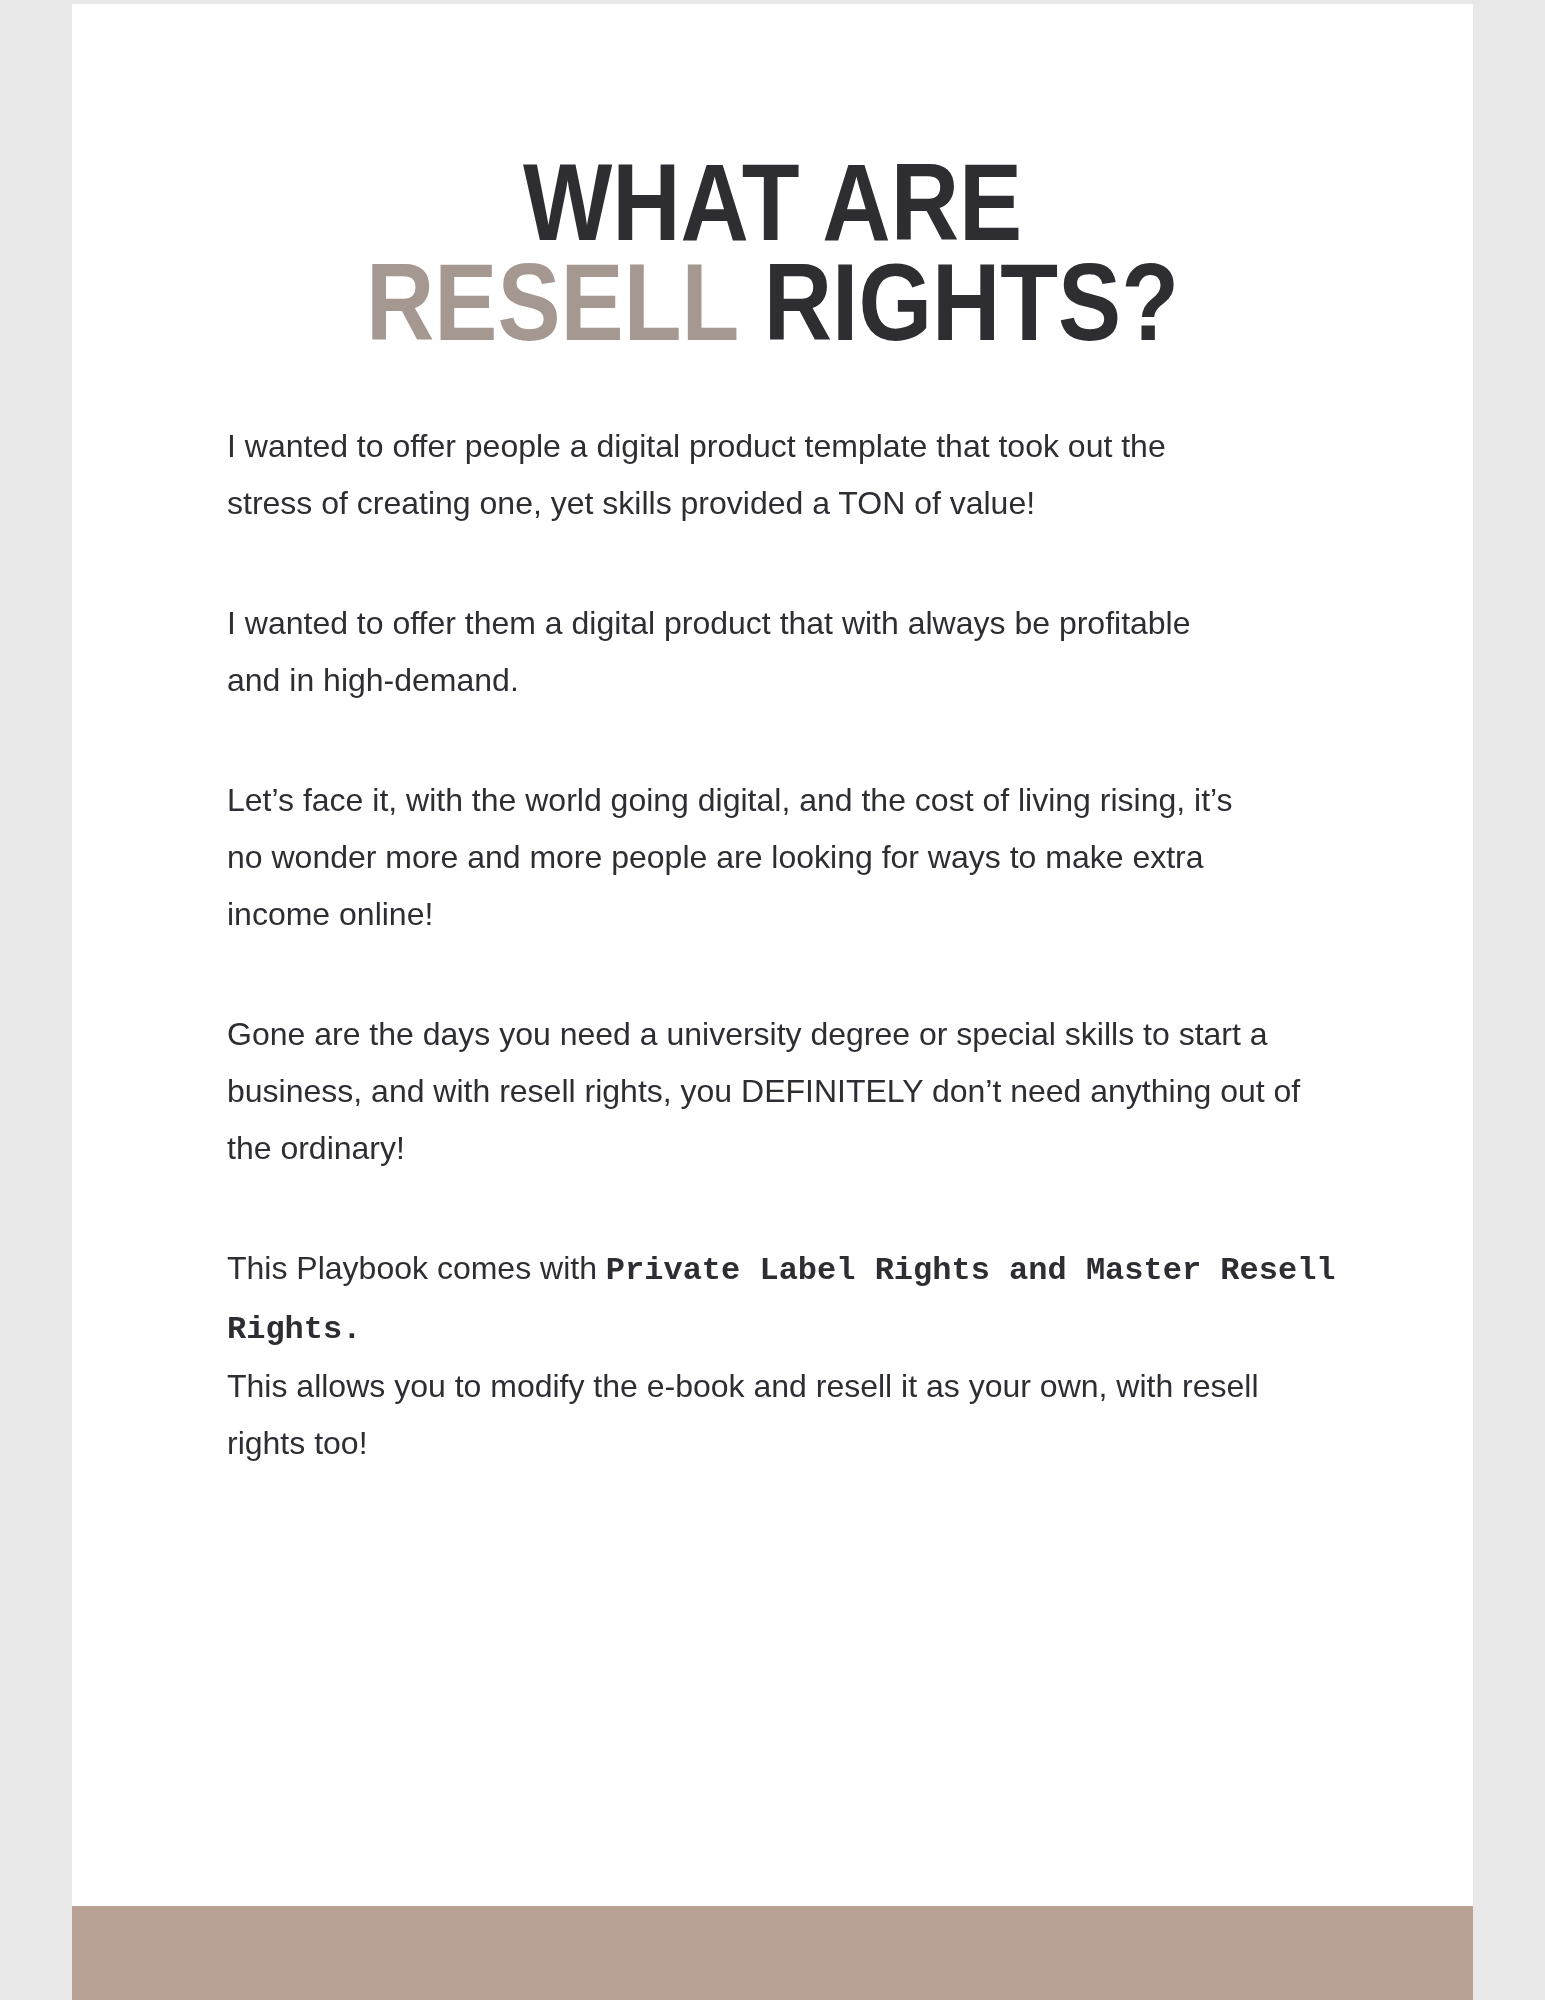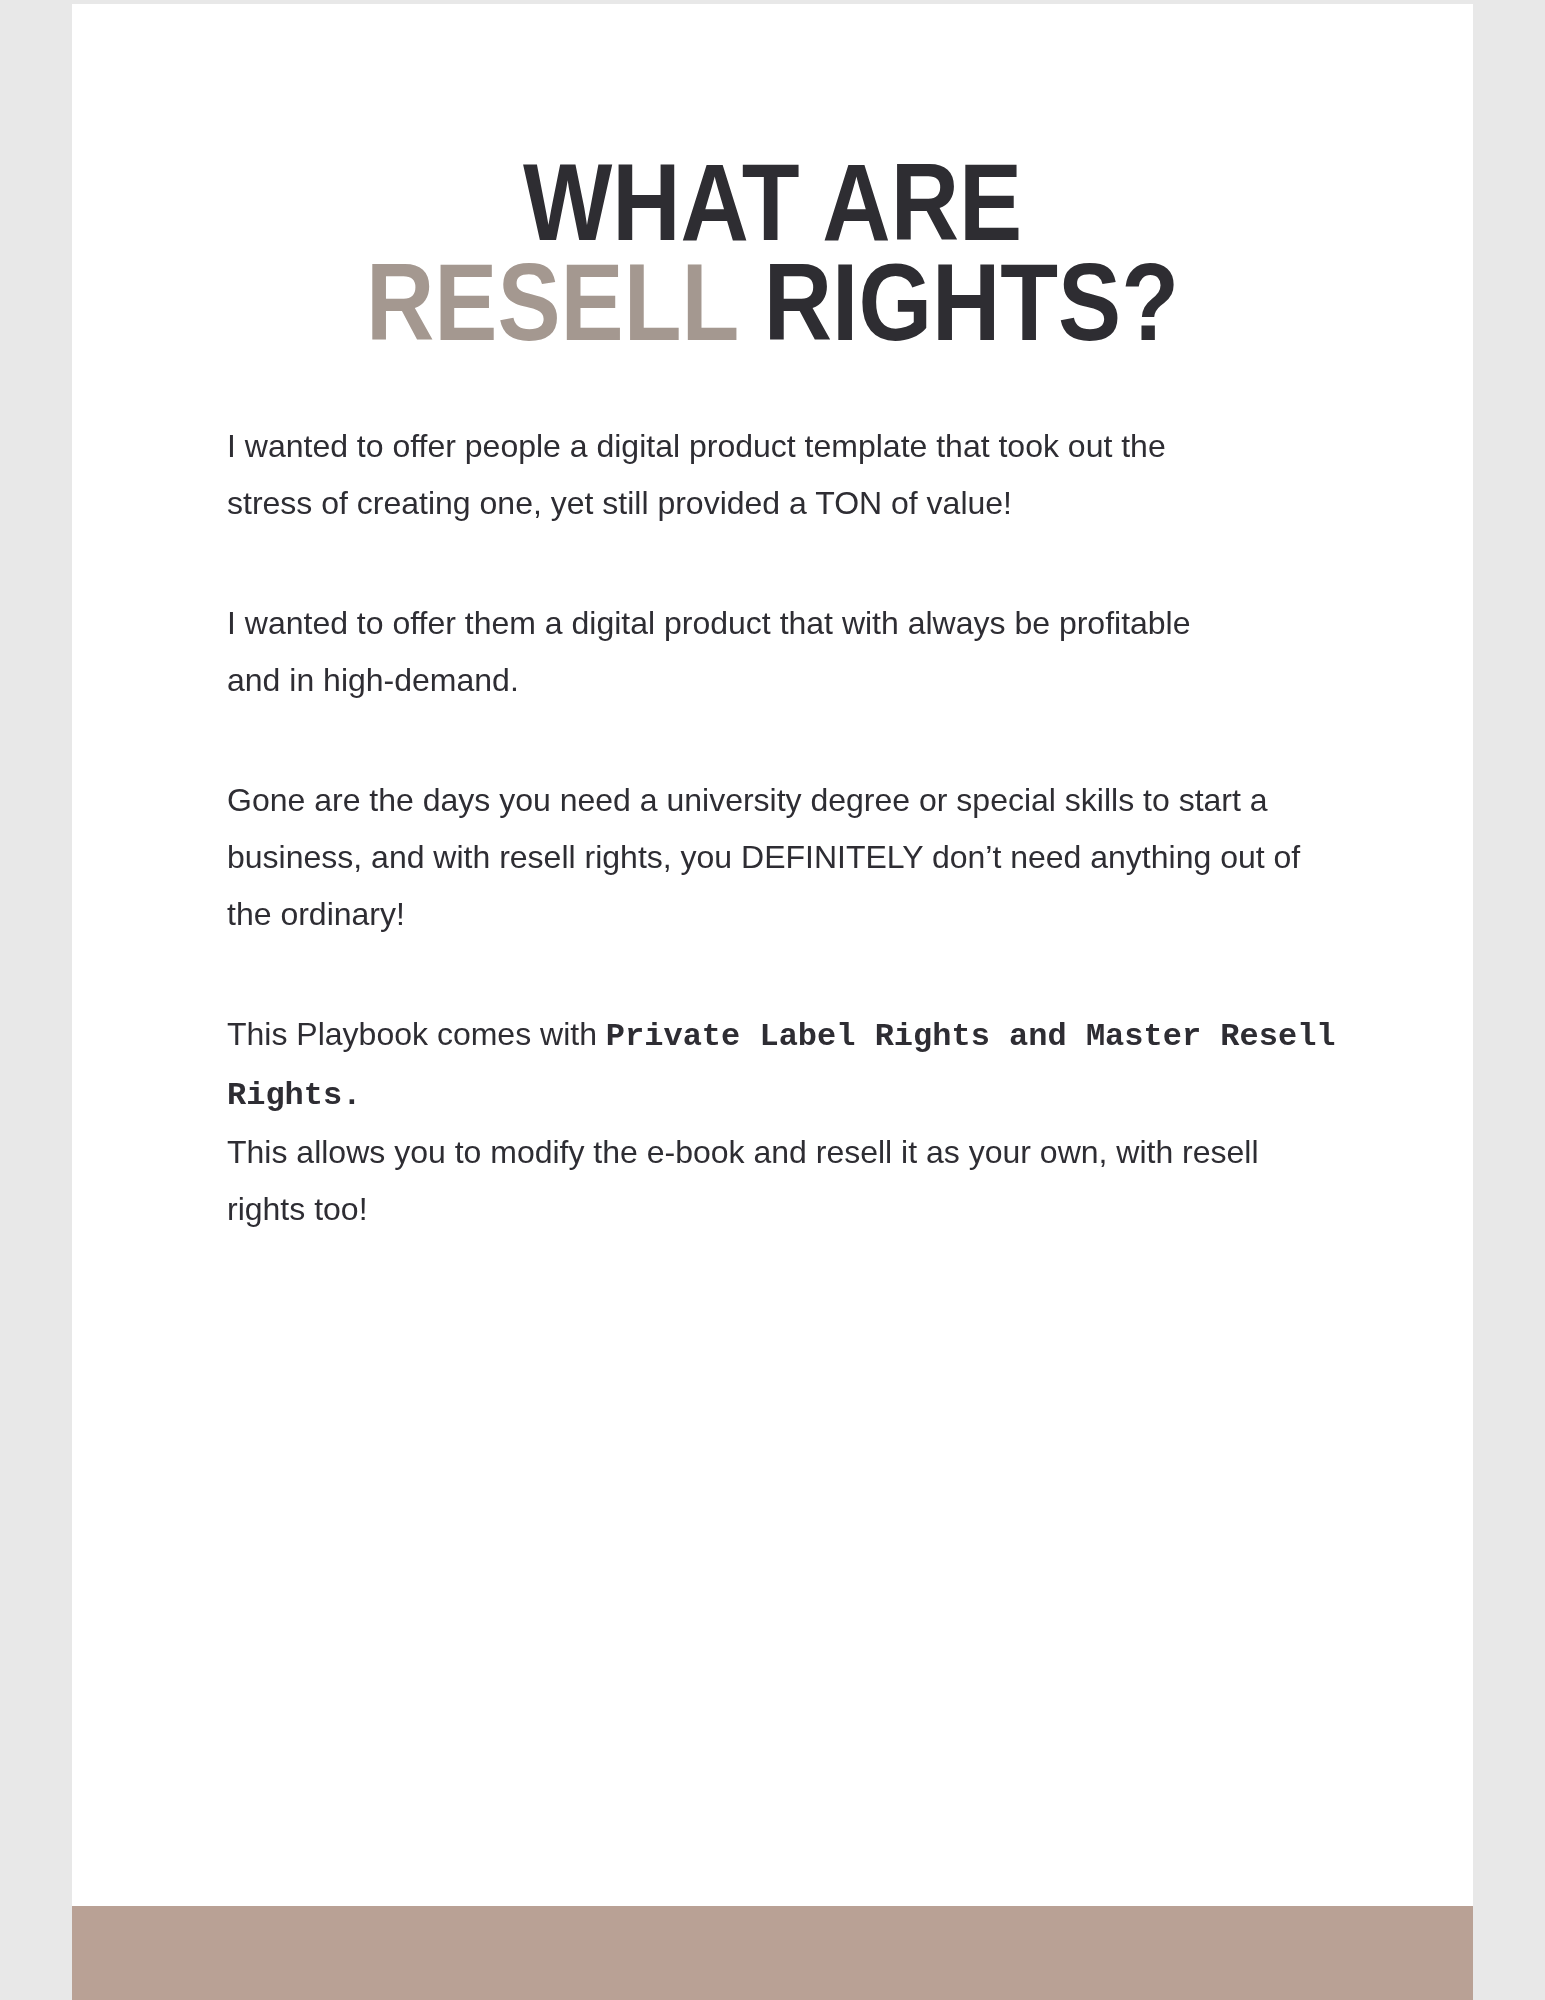--- a/index.html
+++ b/index.html
@@ -61,23 +61,26 @@
     <div class="title-line">
       <span class="dark">WHAT ARE</span>
     </div>
     <div class="title-line">
       <span class="accent">RESELL</span><span class="dark"> RIGHTS?</span>
     </div>
   </header>
 
   <main class="content">
       <p class="para"><span>I wanted to offer people a digital product template that took out the
-stress of creating one, yet still provided a TON of value!</span></p>
+stress of creating one, yet skills provided a TON of value!</span></p>
       <p class="para"><span>I wanted to offer them a digital product that with always be profitable
 and in high-demand.</span></p>
+      <p class="para"><span>Let’s face it, with the world going digital, and the cost of living rising, it’s
+no wonder more and more people are looking for ways to make extra
+income online!</span></p>
       <p class="para"><span>Gone are the days you need a university degree or special skills to start a
 business, and with resell rights, you DEFINITELY don’t need anything out of
 the ordinary!</span></p>
       <p class="para"><span>This Playbook comes with </span><strong>Private Label Rights and Master Resell Rights.</strong><span>
 This allows you to modify the e-book and resell it as your own, with resell
 rights too!</span></p>
     </main>
 
   <footer class="footer-bar"></footer>
 

